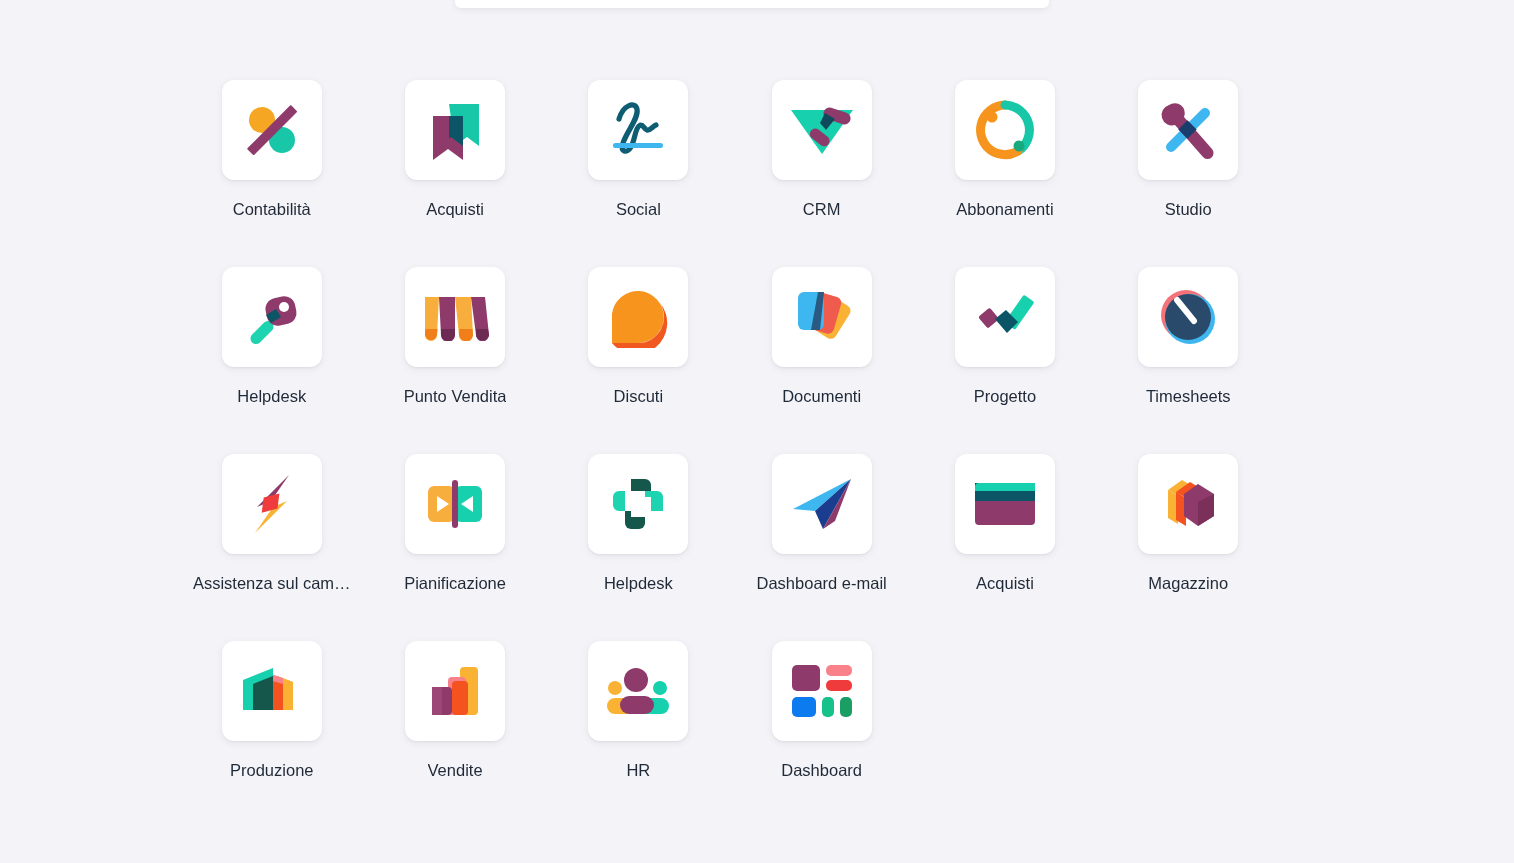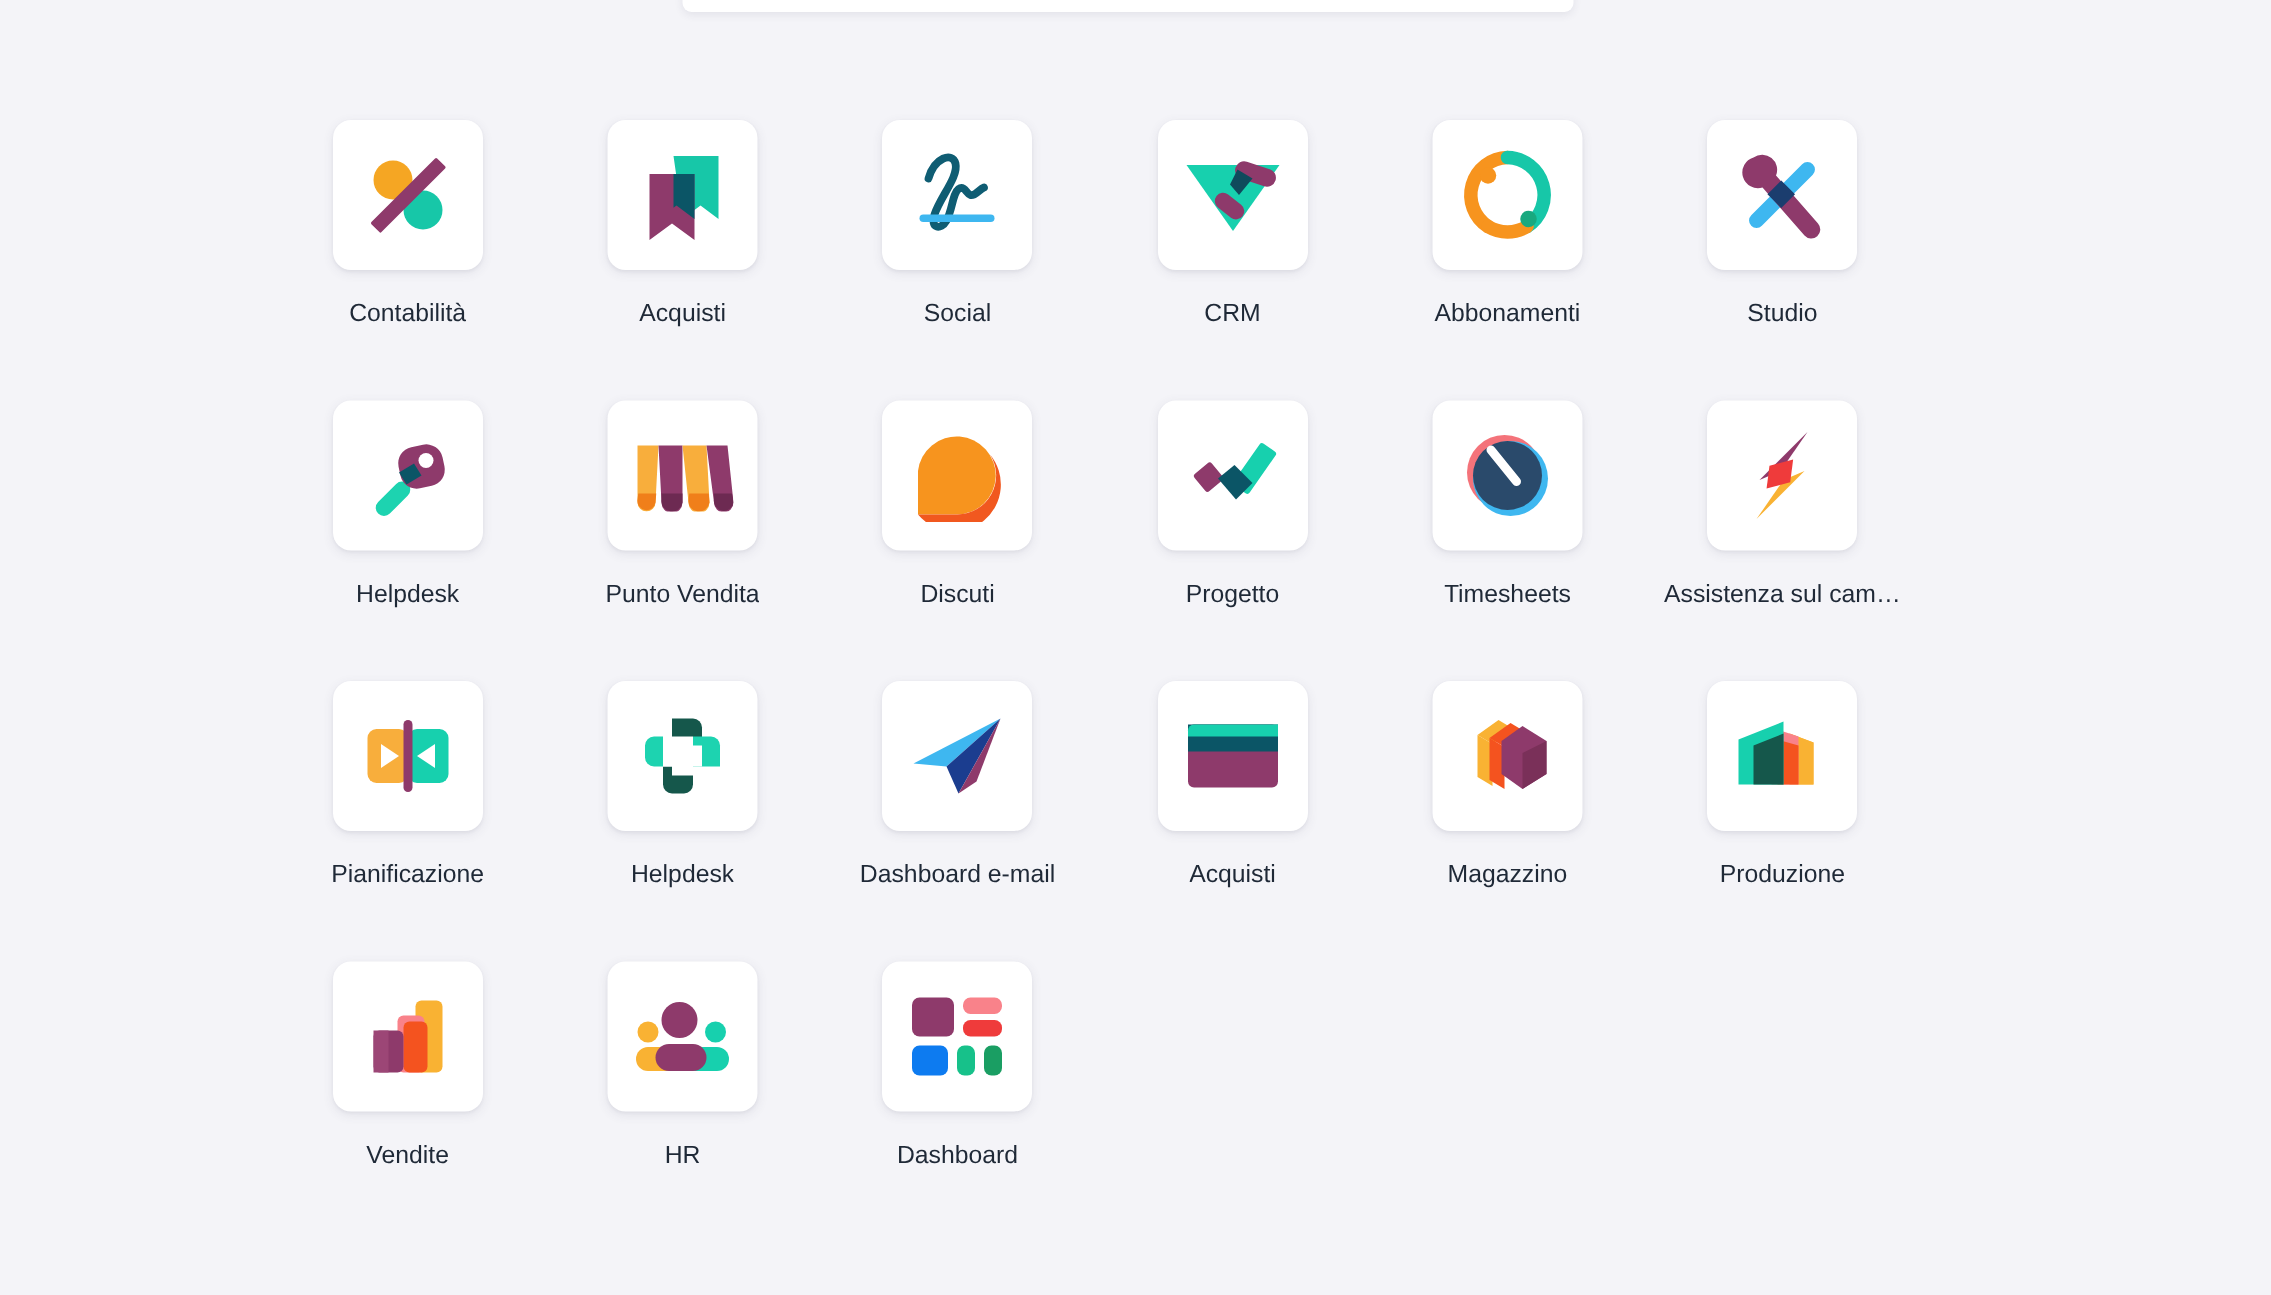--- a/index.html
+++ b/index.html
@@ -174,20 +174,31 @@
       <div class="app-icon-card">
         <svg width="62" height="62" viewBox="0 0 62 62">
       <path d="M5 57 V28 A26 26 0 1 1 31 57 z" fill="#f7941e"></path>
       <path d="M5 57 h26 a26 26 0 0 0 22 -40 A30 30 0 0 1 5 57 z" fill="#f1581f"></path>
     </svg>
       </div>
       <div class="app-label">Discuti</div>
     </div>
     <div class="app-tile">
       <div class="app-icon-card">
+        <svg width="66" height="62" viewBox="0 0 66 62">
+      <rect x="26" y="12" width="30" height="38" rx="6" fill="#f9b233" transform="rotate(32 41 31)"></rect>
+      <rect x="21" y="8" width="28" height="38" rx="6" fill="#ef5b4c" transform="rotate(16 35 27)"></rect>
+      <rect x="9" y="6" width="26" height="38" rx="6" fill="#3eb7f0"></rect>
+      <path d="M29 6 l6 0 l-4 38 l-9 0 z" fill="#2a5a82"></path>
+    </svg>
+      </div>
+      <div class="app-label">Documenti</div>
+    </div>
+    <div class="app-tile">
+      <div class="app-icon-card">
         <svg width="64" height="56" viewBox="0 0 64 56">
       <rect x="40" y="6" width="13" height="34" rx="2" fill="#17d0ae" transform="rotate(35 46 23)"></rect>
       <rect x="8" y="22" width="15" height="15" rx="2" fill="#8e3a6b" transform="rotate(-40 15 29)"></rect>
       <path d="M22 30 l11 -9 l12 12 l-11 11 z" fill="#0b5566"></path>
     </svg>
       </div>
       <div class="app-label">Progetto</div>
     </div>
     <div class="app-tile">
       <div class="app-icon-card">

